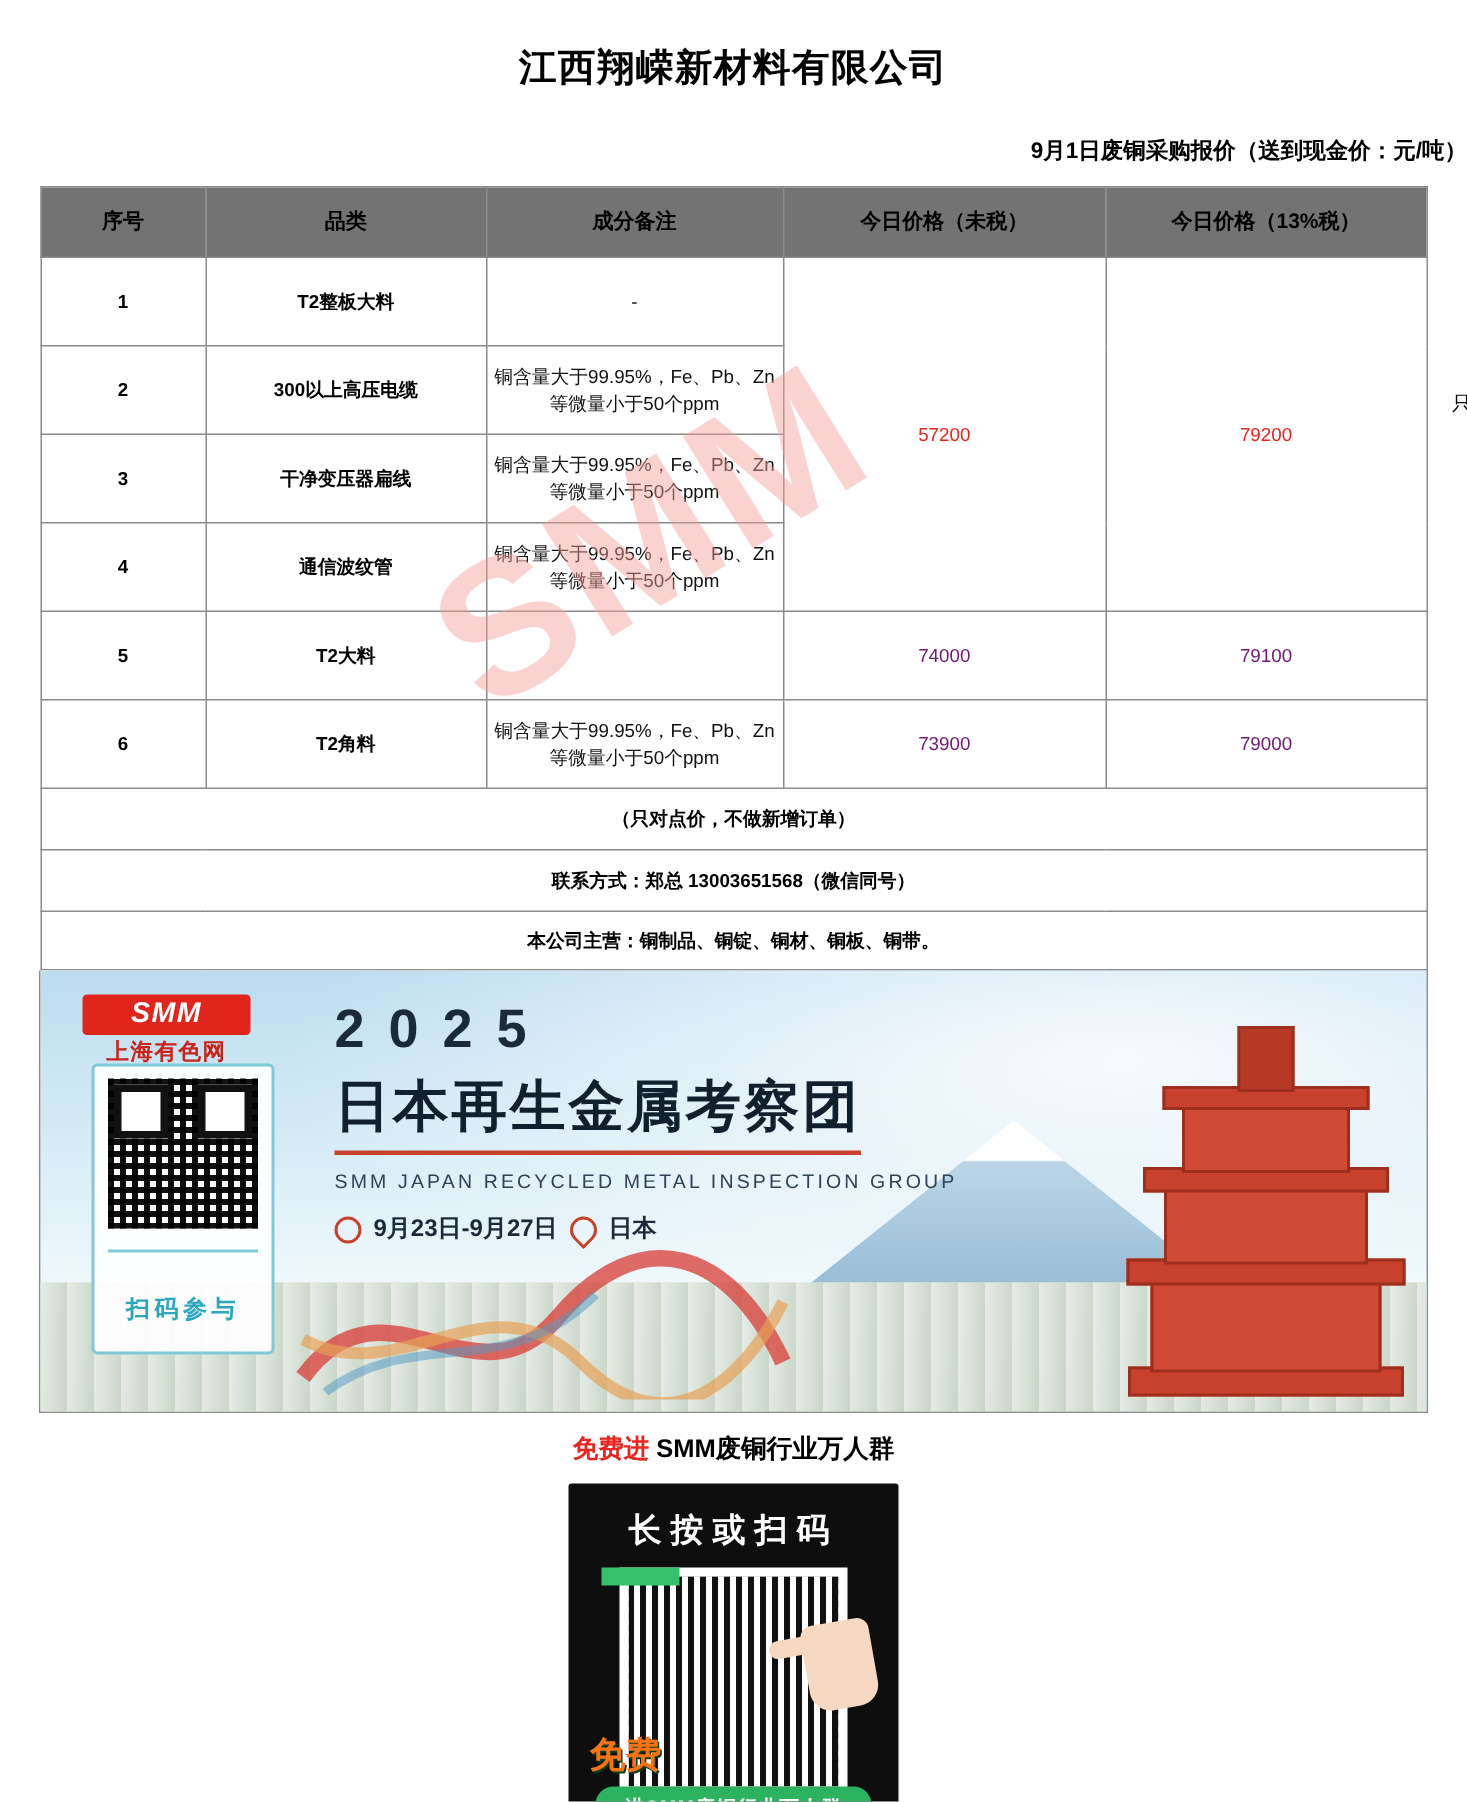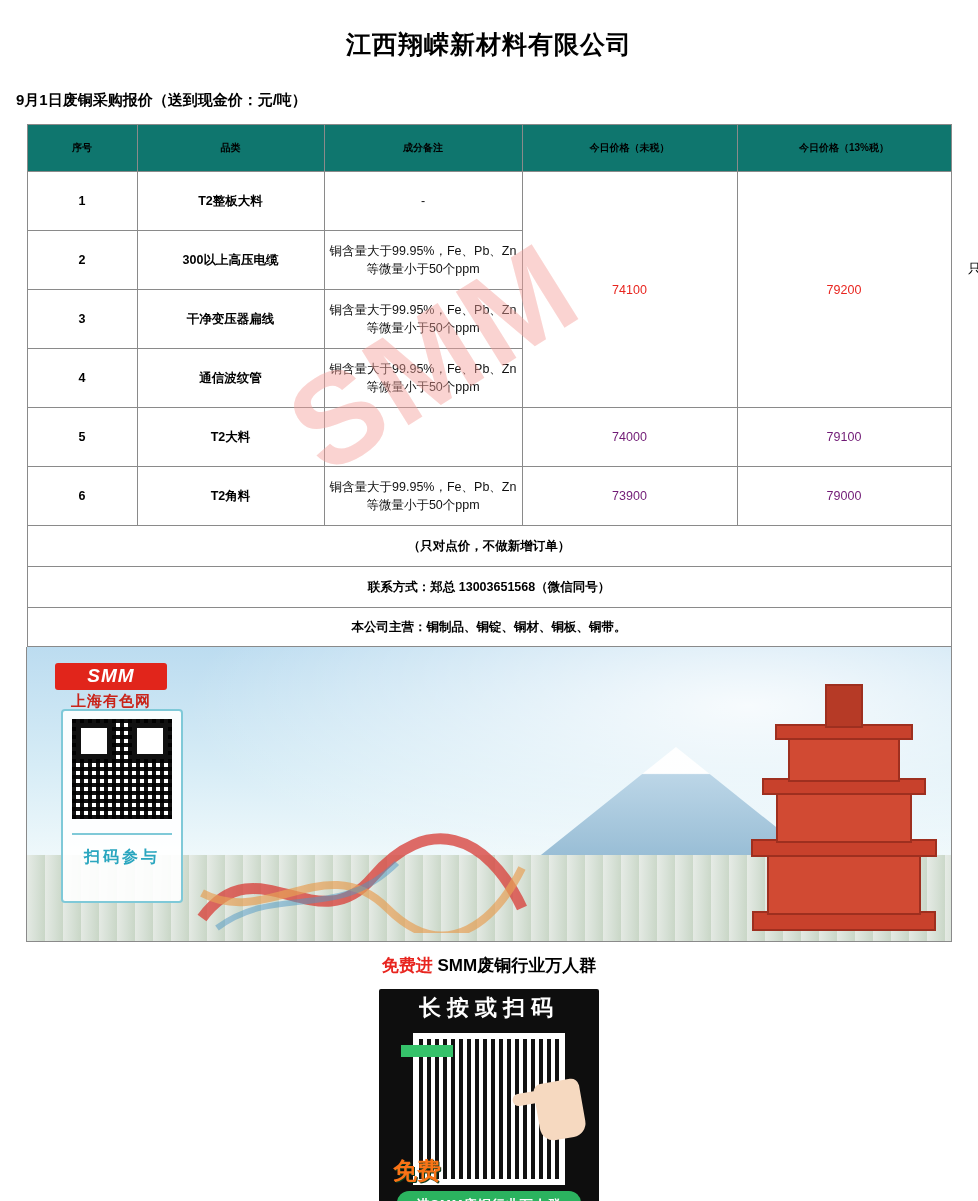--- a/index.html
+++ b/index.html
@@ -21,44 +21,44 @@
     position: relative;
   }
   .company-title {
     text-align: center;
     font-size: 25px;
     font-weight: bold;
     letter-spacing: 1px;
     margin-top: 28px;
   }
   .quote-title {
-    text-align: left;
+    text-align: right;
     font-size: 15px;
     font-weight: bold;
     margin-top: 30px;
     margin-bottom: 14px;
     margin-left: 16px;
   }
   table.price {
     border-collapse: collapse;
     width: 924px;
     margin: 0 auto;
     table-layout: fixed;
   }
   table.price th, table.price td {
     border: 1px solid #8a8a8a;
     text-align: center;
     vertical-align: middle;
     font-size: 12.5px;
     padding: 4px 3px;
   }
   table.price thead th {
-    background: #0f766e;
-    font-weight: bold;
-    font-size: 10px;
+    background: #737373;
+    font-weight: bold;
+    font-size: 14px;
     height: 38px;
   }
   td.idx {
     font-weight: bold;
     font-size: 14px;
     height: 50px;
   }
   td.cat {
     font-weight: bold;
     font-size: 13px;
@@ -243,21 +243,21 @@
   }
   .qr-box::before { left: 4px; top: 4px; }
   .qr-box::after { right: 4px; top: 4px; }
   .qr-card .scan-label {
     margin-top: 14px;
     color: #2aa6bf;
     font-size: 16px;
     font-weight: bold;
     letter-spacing: 3px;
     border-top: 2px solid #7fc9d8;
-    padding-top: 12px;
+    padding-top: 28px;
     width: 84%;
     margin-left: auto;
     margin-right: auto;
   }
   .banner .headline {
     position: absolute;
     left: 196px;
     top: 18px;
     width: 420px;
   }
@@ -326,21 +326,21 @@
     background: #0e0e0e;
     position: relative;
     border-radius: 2px;
   }
   .group-qr-wrap .gtitle {
     color: #fff;
     font-size: 22px;
     font-weight: bold;
     letter-spacing: 6px;
     text-align: center;
-    padding-top: 4px;
+    padding-top: 16px;
   }
   .group-qr-wrap .qr2 {
     width: 140px; height: 140px;
     margin: 10px auto 0;
     background:
       repeating-linear-gradient(90deg, #111 0 4px, #fff 4px 8px),
       repeating-linear-gradient(0deg, #111 0 4px, #fff 4px 8px);
     border: 6px solid #fff;
   }
   .group-qr-wrap .accent {
@@ -418,21 +418,21 @@
         <th>成分备注</th>
         <th>今日价格（未税）</th>
         <th>今日价格（13%税）</th>
       </tr>
     </thead>
     <tbody>
       <tr>
         <td class="idx">1</td>
         <td class="cat">T2整板大料</td>
         <td class="note dash">-</td>
-        <td class="price-red" rowspan="4">74100</td>
+        <td class="price-red" rowspan="4">57200</td>
         <td class="price-red" rowspan="4">79200</td>
       </tr>
       <tr>
         <td class="idx">2</td>
         <td class="cat">300以上高压电缆</td>
         <td class="note">
           <span>铜含量大于99.95%，Fe、Pb、Zn</span>
           <span class="l2">等微量小于50个ppm</span>
         </td>
       </tr>
@@ -503,20 +503,31 @@
     <div class="smm-logo">
       <div class="mark">SMM</div>
       <div class="sub">上海有色网</div>
     </div>
 
     <div class="qr-card">
       <div class="qr-box"></div>
       <div class="scan-label">扫码参与</div>
     </div>
 
+    <div class="headline">
+      <div class="year">2025</div>
+      <div class="main-line">日本再生金属考察团</div>
+      <div class="eng-line">SMM JAPAN RECYCLED METAL INSPECTION GROUP</div>
+      <div class="meta-line">
+        <span class="clock"></span>
+        <span>9月23日-9月27日</span>
+        <span class="pin"></span>
+        <span>日本</span>
+      </div>
+    </div>
 
     <svg class="ribbon" viewBox="0 0 330 110">
       <path d="M5 95 C60 20, 120 120, 175 55 S290 10, 325 85" stroke="#d8403a" stroke-width="11" fill="none" opacity=".85"></path>
       <path d="M5 70 C70 105, 130 25, 190 85 S300 95, 325 45" stroke="#e89a4a" stroke-width="8" fill="none" opacity=".7"></path>
       <path d="M20 105 C80 60, 140 100, 200 40" stroke="#3f8fc4" stroke-width="6" fill="none" opacity=".5"></path>
     </svg>
   </div>
 
   <div class="group-title">
     <span class="free">免费进</span><span> SMM废铜行业万人群</span>

